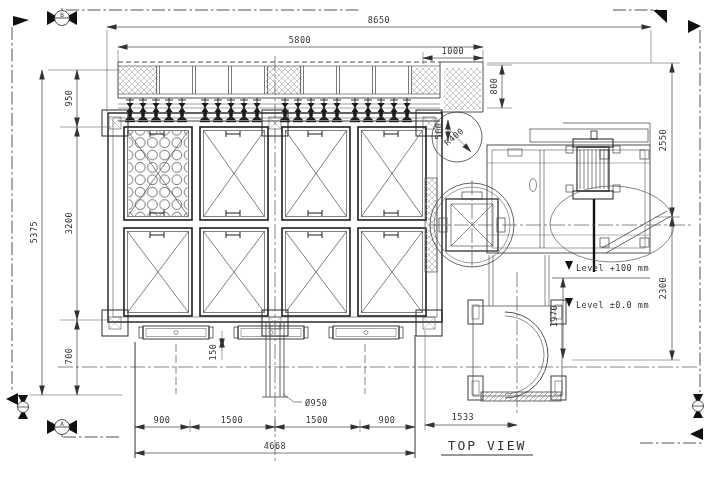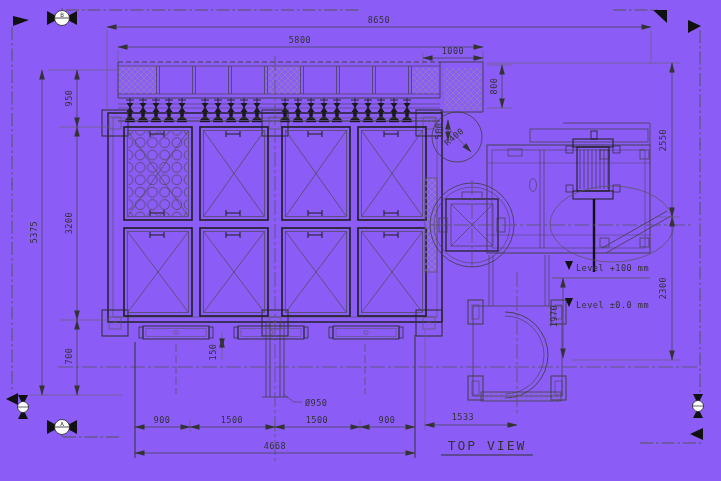--- a/index.html
+++ b/index.html
@@ -1,16 +1,16 @@
 <!DOCTYPE html>
 <html><head>
 <meta charset="utf-8">
 <style>
   html,body{margin:0;padding:0;background:#e8e8e8;}
-  .page{position:relative;width:721px;height:481px;background:#8b5cf6;overflow:hidden;
+  .page{position:relative;width:721px;height:481px;background:#ffffff;overflow:hidden;
         font-family:"DejaVu Sans", sans-serif;}
   svg{position:absolute;left:0;top:0;}
   svg text{font-family:"DejaVu Sans Mono", monospace;fill:#333;font-size:8.5px;letter-spacing:.5px;}
   svg text.big{font-size:13px;letter-spacing:2px;}
   svg text.tiny{font-size:6px;letter-spacing:0;}
 </style>
 </head>
 <body>
 
 <div class="page">

